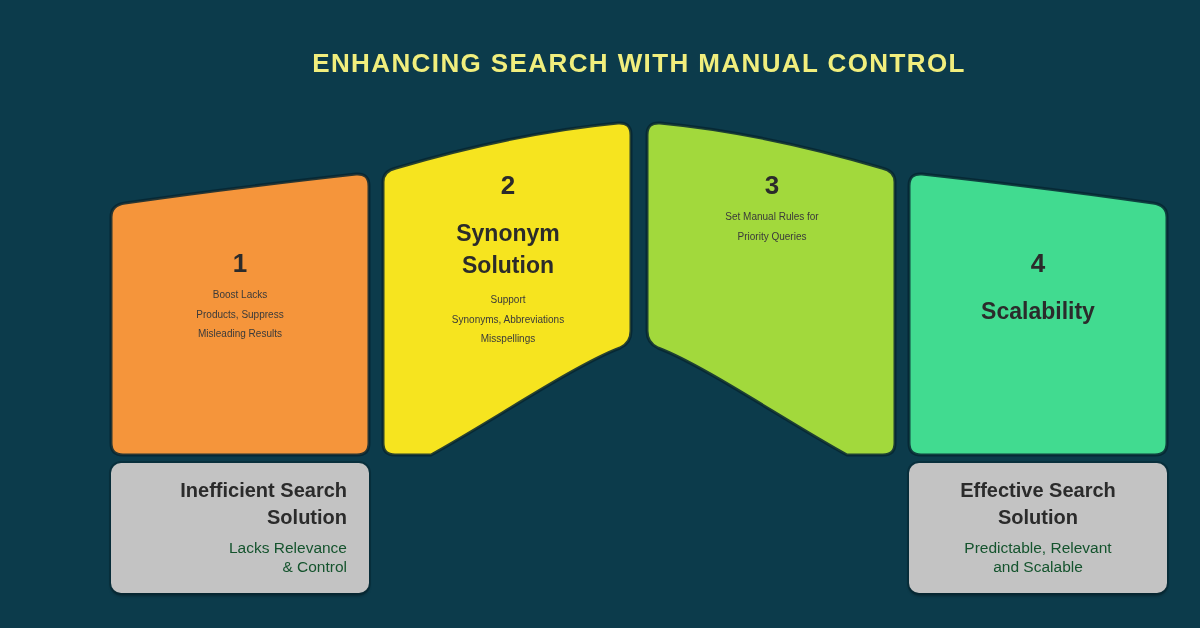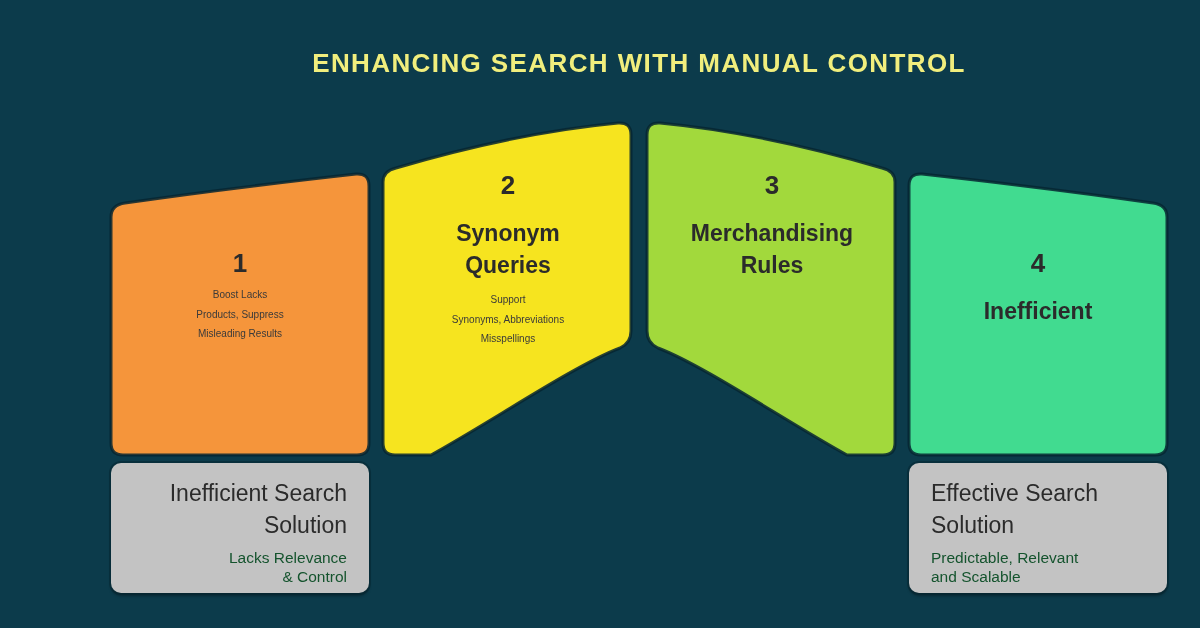--- a/index.html
+++ b/index.html
@@ -38,24 +38,24 @@
   #step3{left:604px;top:172px;}
   #step4{left:870px;top:250px;}
 
   .callout{
     position:absolute;top:463px;width:258px;height:130px;
     background:var(--callout_bg);
     border-radius:10px;
     padding:14px 22px 0 22px;
     box-shadow:0 0 0 2px rgba(6,38,49,0.55), 0 3px 3px rgba(0,0,0,0.35);
   }
-  .callout .co-title{font-size:23px;font-weight:normal;line-height:32px;color:var(--text_dark);white-space:pre-line;}
+  .callout .co-title{font-size:20px;font-weight:bold;line-height:27px;color:var(--text_dark);white-space:pre-line;}
   .callout .co-desc{font-size:15.5px;line-height:19px;margin-top:7px;color:#14532d;white-space:pre-line;}
   #callout-left{left:72px;text-align:right;}
-  #callout-right{left:870px;text-align:left;}
+  #callout-right{left:870px;text-align:center;}
 </style>
 </head>
 <body>
 
 <div class="stage">
 
   <h1 class="main-title">ENHANCING SEARCH WITH MANUAL CONTROL</h1>
 
   <svg class="arch" width="1200" height="628" viewBox="0 0 1200 628">
     <path d="M 86 203 C 155 193 245 182 317 174 Q 330 173 330 186 L 330 443 Q 330 455 318 455 L 84 455 Q 72 455 72 443 L 72 217 Q 72 205 86 203 Z" fill="#F5953B"></path>
@@ -67,35 +67,35 @@
   <section class="step" id="step1">
     <div class="num">1</div>
     <p class="step-desc">Boost Lacks
 Products, Suppress
 Misleading Results</p>
   </section>
 
   <section class="step" id="step2">
     <div class="num">2</div>
     <h2 class="step-title">Synonym
-Queries</h2>
+Solution</h2>
     <p class="step-desc">Support
 Synonyms, Abbreviations
 Misspellings</p>
   </section>
 
   <section class="step" id="step3">
     <div class="num">3</div>
-    <h2 class="step-title">Merchandising
-Rules</h2>
+    <p class="step-desc">Set Manual Rules for
+Priority Queries</p>
   </section>
 
   <section class="step" id="step4">
     <div class="num">4</div>
-    <h2 class="step-title">Inefficient</h2>
+    <h2 class="step-title">Scalability</h2>
   </section>
 
   <aside class="callout" id="callout-left">
     <h3 class="co-title">Inefficient Search
 Solution</h3>
     <p class="co-desc">Lacks Relevance
 &amp; Control</p>
   </aside>
 
   <aside class="callout" id="callout-right">

